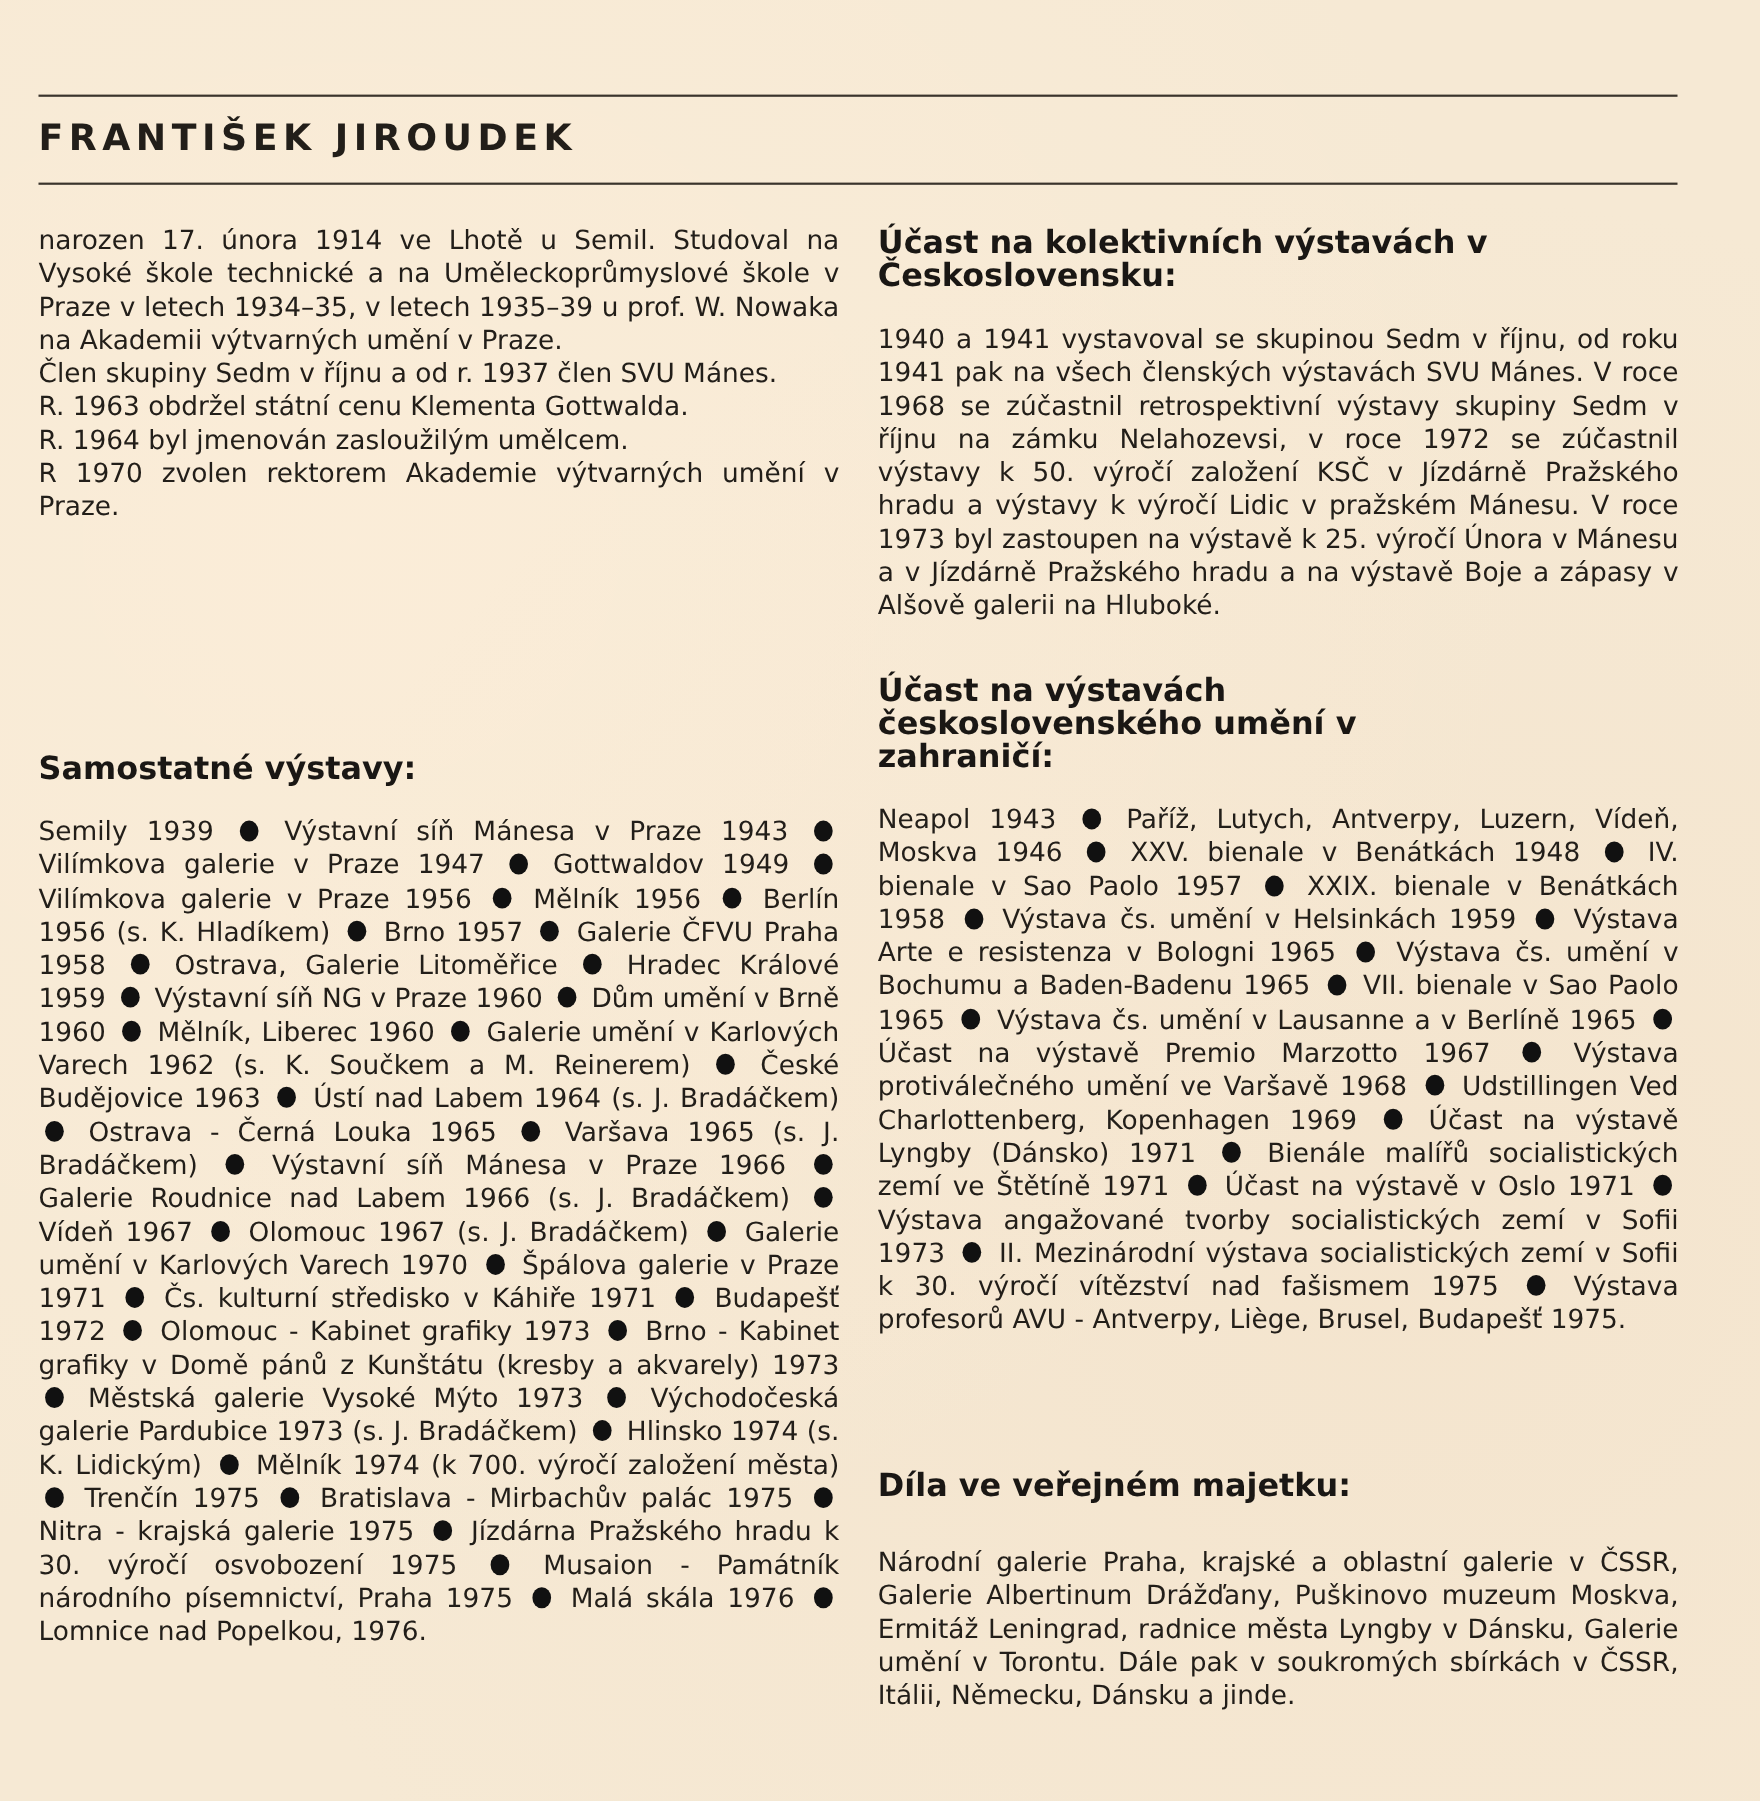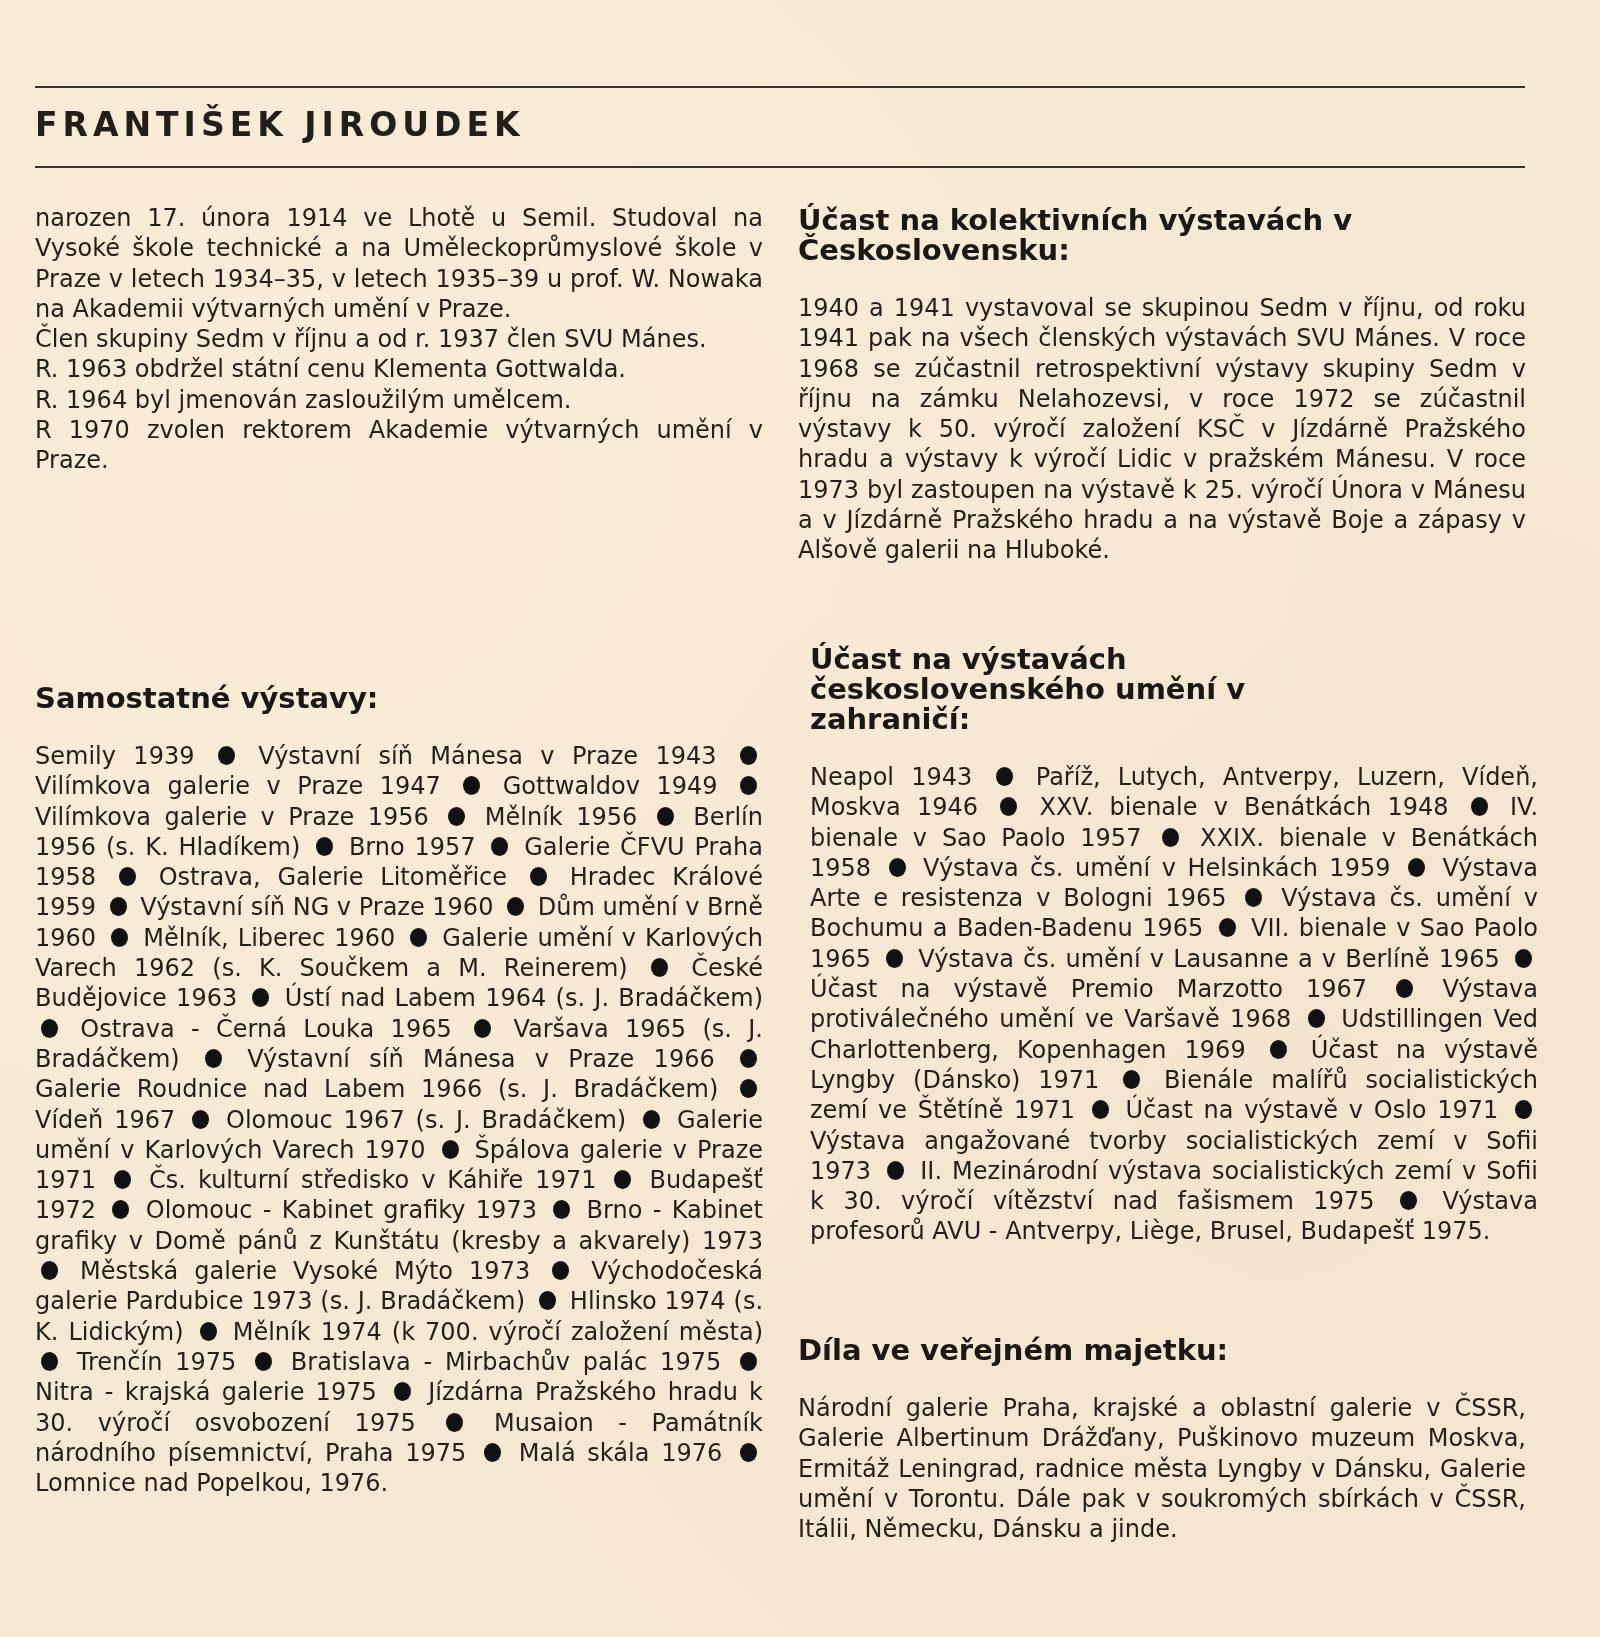--- a/index.html
+++ b/index.html
@@ -86,21 +86,21 @@
 <div class="col left" style="top:683px;">
   <h2 class="heading">Samostatné výstavy:</h2>
   <p class="para list-text" style="margin-top:28px;"><span>Semily 1939</span> <span class="sep"></span> <span>Výstavní síň Mánesa v Praze 1943</span> <span class="sep"></span> <span>Vilímkova galerie v Praze 1947</span> <span class="sep"></span> <span>Gottwaldov 1949</span> <span class="sep"></span> <span>Vilímkova galerie v Praze 1956</span> <span class="sep"></span> <span>Mělník 1956</span> <span class="sep"></span> <span>Berlín 1956 (s. K. Hladíkem)</span> <span class="sep"></span> <span>Brno 1957</span> <span class="sep"></span> <span>Galerie ČFVU Praha 1958</span> <span class="sep"></span> <span>Ostrava, Galerie Litoměřice</span> <span class="sep"></span> <span>Hradec Králové 1959</span> <span class="sep"></span> <span>Výstavní síň NG v Praze 1960</span> <span class="sep"></span> <span>Dům umění v Brně 1960</span> <span class="sep"></span> <span>Mělník, Liberec 1960</span> <span class="sep"></span> <span>Galerie umění v Karlových Varech 1962 (s. K. Součkem a M. Reinerem)</span> <span class="sep"></span> <span>České Budějovice 1963</span> <span class="sep"></span> <span>Ústí nad Labem 1964 (s. J. Bradáčkem)</span> <span class="sep"></span> <span>Ostrava - Černá Louka 1965</span> <span class="sep"></span> <span>Varšava 1965 (s. J. Bradáčkem)</span> <span class="sep"></span> <span>Výstavní síň Mánesa v Praze 1966</span> <span class="sep"></span> <span>Galerie Roudnice nad Labem 1966 (s. J. Bradáčkem)</span> <span class="sep"></span> <span>Vídeň 1967</span> <span class="sep"></span> <span>Olomouc 1967 (s. J. Bradáčkem)</span> <span class="sep"></span> <span>Galerie umění v Karlových Varech 1970</span> <span class="sep"></span> <span>Špálova galerie v Praze 1971</span> <span class="sep"></span> <span>Čs. kulturní středisko v Káhiře 1971</span> <span class="sep"></span> <span>Budapešť 1972</span> <span class="sep"></span> <span>Olomouc - Kabinet grafiky 1973</span> <span class="sep"></span> <span>Brno - Kabinet grafiky v Domě pánů z Kunštátu (kresby a akvarely) 1973</span> <span class="sep"></span> <span>Městská galerie Vysoké Mýto 1973</span> <span class="sep"></span> <span>Východočeská galerie Pardubice 1973 (s. J. Bradáčkem)</span> <span class="sep"></span> <span>Hlinsko 1974 (s. K. Lidickým)</span> <span class="sep"></span> <span>Mělník 1974 (k 700. výročí založení města)</span> <span class="sep"></span> <span>Trenčín 1975</span> <span class="sep"></span> <span>Bratislava - Mirbachův palác 1975</span> <span class="sep"></span> <span>Nitra - krajská galerie 1975</span> <span class="sep"></span> <span>Jízdárna Pražského hradu k 30. výročí osvobození 1975</span> <span class="sep"></span> <span>Musaion - Památník národního písemnictví, Praha 1975</span> <span class="sep"></span> <span>Malá skála 1976</span> <span class="sep"></span> <span>Lomnice nad Popelkou, 1976.</span></p>
 </div>
 
 <div class="col right" style="top:205px;">
   <h2 class="heading">Účast na kolektivních výstavách v Československu:</h2>
   <p class="para" style="margin-top:28px;">1940 a 1941 vystavoval se skupinou Sedm v říjnu, od roku 1941 pak na všech členských výstavách SVU Mánes. V roce 1968 se zúčastnil retrospektivní výstavy skupiny Sedm v říjnu na zámku Nelahozevsi, v roce 1972 se zúčastnil výstavy k 50. výročí založení KSČ v Jízdárně Pražského hradu a výstavy k výročí Lidic v pražském Mánesu. V roce 1973 byl zastoupen na výstavě k 25. výročí Února v Mánesu a v Jízdárně Pražského hradu a na výstavě Boje a zápasy v Alšově galerii na Hluboké.</p>
 </div>
 
-<div class="col right" style="top:644px;margin-left:12px;">
+<div class="col right" style="top:612px;">
   <h2 class="heading" style="width:600px;">Účast na výstavách československého umění v zahraničí:</h2>
   <p class="para list-text" style="margin-top:28px;"><span>Neapol 1943</span> <span class="sep"></span> <span>Paříž, Lutych, Antverpy, Luzern, Vídeň, Moskva 1946</span> <span class="sep"></span> <span>XXV. bienale v Benátkách 1948</span> <span class="sep"></span> <span>IV. bienale v Sao Paolo 1957</span> <span class="sep"></span> <span>XXIX. bienale v Benátkách 1958</span> <span class="sep"></span> <span>Výstava čs. umění v Helsinkách 1959</span> <span class="sep"></span> <span>Výstava Arte e resistenza v Bologni 1965</span> <span class="sep"></span> <span>Výstava čs. umění v Bochumu a Baden-Badenu 1965</span> <span class="sep"></span> <span>VII. bienale v Sao Paolo 1965</span> <span class="sep"></span> <span>Výstava čs. umění v Lausanne a v Berlíně 1965</span> <span class="sep"></span> <span>Účast na výstavě Premio Marzotto 1967</span> <span class="sep"></span> <span>Výstava protiválečného umění ve Varšavě 1968</span> <span class="sep"></span> <span>Udstillingen Ved Charlottenberg, Kopenhagen 1969</span> <span class="sep"></span> <span>Účast na výstavě Lyngby (Dánsko) 1971</span> <span class="sep"></span> <span>Bienále malířů socialistických zemí ve Štětíně 1971</span> <span class="sep"></span> <span>Účast na výstavě v Oslo 1971</span> <span class="sep"></span> <span>Výstava angažované tvorby socialistických zemí v Sofii 1973</span> <span class="sep"></span> <span>II. Mezinárodní výstava socialistických zemí v Sofii k 30. výročí vítězství nad fašismem 1975</span> <span class="sep"></span> <span>Výstava profesorů AVU - Antverpy, Liège, Brusel, Budapešť 1975.</span></p>
 </div>
 
 <div class="col right" style="top:1335px;">
   <h2 class="heading">Díla ve veřejném majetku:</h2>
-  <p class="para" style="margin-top:28px;">Národní galerie Praha, krajské a oblastní galerie v ČSSR, Galerie Albertinum Drážďany, Puškinovo muzeum Moskva, Ermitáž Leningrad, radnice města Lyngby v Dánsku, Galerie umění v Torontu. Dále pak v soukromých sbírkách v ČSSR, Itálii, Německu, Dánsku a jinde.</p>
+  <p class="para" style="margin-top:40px;">Národní galerie Praha, krajské a oblastní galerie v ČSSR, Galerie Albertinum Drážďany, Puškinovo muzeum Moskva, Ermitáž Leningrad, radnice města Lyngby v Dánsku, Galerie umění v Torontu. Dále pak v soukromých sbírkách v ČSSR, Itálii, Německu, Dánsku a jinde.</p>
 </div>
 
 </body></html>

